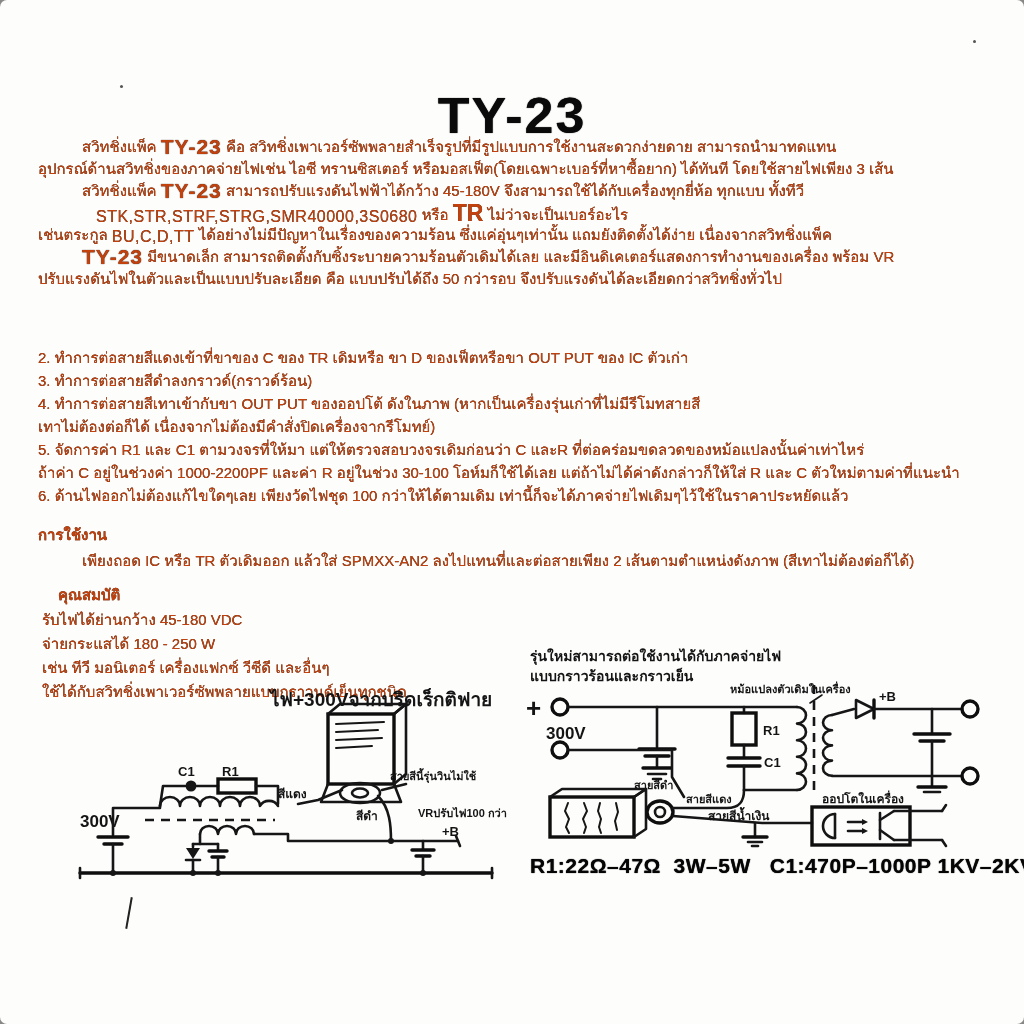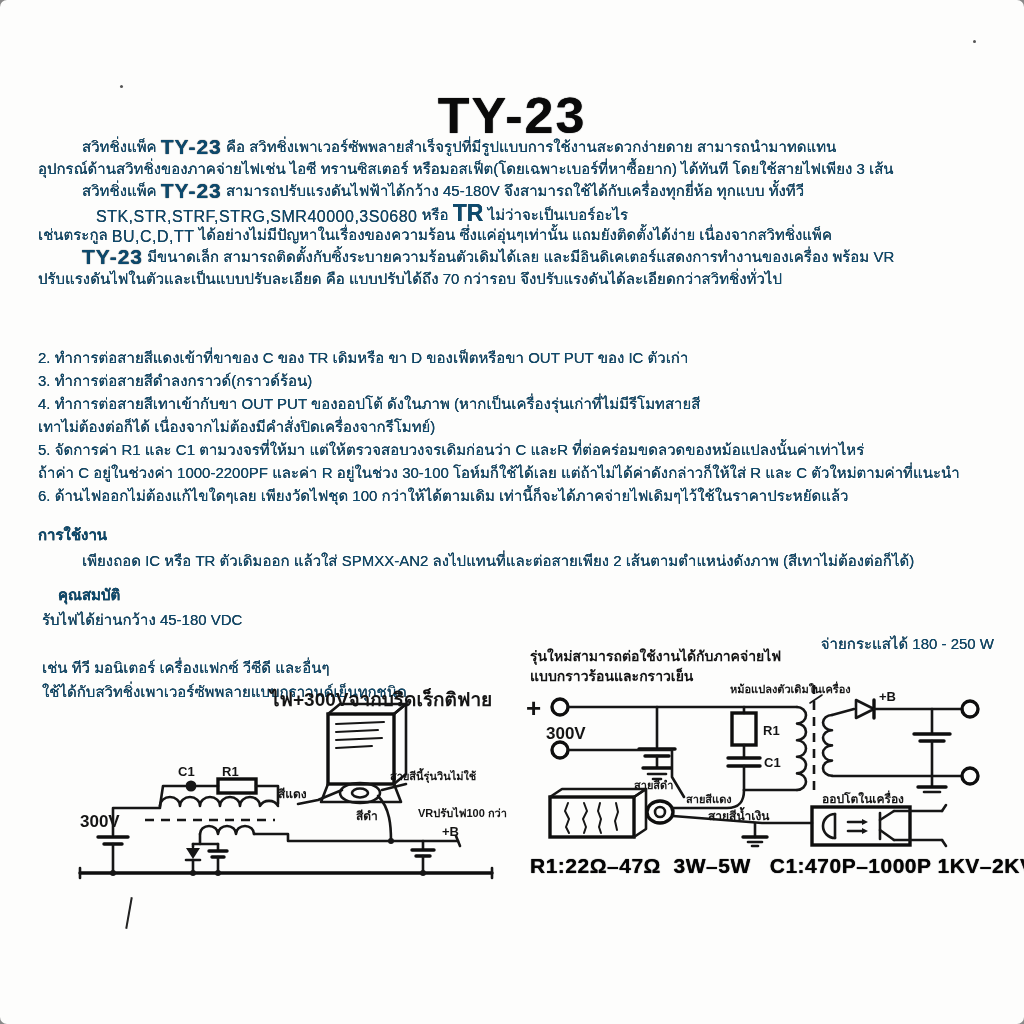--- a/index.html
+++ b/index.html
@@ -6,21 +6,21 @@
   .page{
     position:relative;width:1024px;height:1024px;background:#fdfdfc;
     font-family:"Liberation Sans","DejaVu Sans",sans-serif;color:#161616;
     overflow:hidden;margin:0 auto;border-radius:7px;
   }
   .doc-title{
     position:absolute;top:86px;left:0;width:100%;text-align:center;
     font-size:52px;font-weight:900;letter-spacing:2px;color:#0a0a0a;
     transform:scaleY(.95);text-shadow:0 0 1px #000;
   }
-  .txtblock{position:absolute;left:38px;width:952px;font-size:15px;color:#0c4a6e;}
+  .txtblock{position:absolute;left:38px;width:952px;font-size:15px;color:#c2410c;}
   .tline{height:22px;line-height:22px;white-space:nowrap;text-shadow:0 0 .5px #222;}
   .ind1{padding-left:44px;}
   .ind2{padding-left:58px;}
   .brand{font-size:21px;font-weight:900;letter-spacing:1px;line-height:1;vertical-align:-2px;text-shadow:0 0 1px #000;}
   .biglatin{font-size:16px;font-weight:400;letter-spacing:.5px;line-height:1;vertical-align:-2px;}
   .midlatin{font-size:23px;font-weight:600;line-height:1;vertical-align:-1px;}
   .heading{font-weight:700;}
   .steps .tline{height:23px;line-height:23px;}
   .values-line{
     position:absolute;left:530px;top:854px;font-size:21px;font-weight:900;
@@ -47,21 +47,21 @@
 
   <div class="doc-title">TY-23</div>
 
   <div class="txtblock" style="top:136px;">
     <div class="tline ind1"><span>สวิทชิ่งแพ็ค </span><span class="brand">TY-23</span><span>  คือ สวิทชิ่งเพาเวอร์ซัพพลายสำเร็จรูปที่มีรูปแบบการใช้งานสะดวกง่ายดาย  สามารถนำมาทดแทน</span></div>
     <div class="tline">อุปกรณ์ด้านสวิทชิ่งของภาคจ่ายไฟเช่น ไอซี ทรานซิสเตอร์ หรือมอสเฟ็ต(โดยเฉพาะเบอร์ที่หาซื้อยาก) ได้ทันที  โดยใช้สายไฟเพียง 3 เส้น</div>
     <div class="tline ind1"><span>สวิทชิ่งแพ็ค </span><span class="brand">TY-23</span><span>  สามารถปรับแรงดันไฟฟ้าได้กว้าง 45-180V จึงสามารถใช้ได้กับเครื่องทุกยี่ห้อ ทุกแบบ  ทั้งทีวี</span></div>
     <div class="tline ind2"><span class="biglatin">STK,STR,STRF,STRG,SMR40000,3S0680</span><span> หรือ </span><span class="midlatin">TR</span><span> ไม่ว่าจะเป็นเบอร์อะไร</span></div>
     <div class="tline"><span>เช่นตระกูล </span><span class="biglatin">BU,C,D,TT</span><span> ได้อย่างไม่มีปัญหาในเรื่องของความร้อน ซึ่งแค่อุ่นๆเท่านั้น แถมยังติดตั้งได้ง่าย เนื่องจากสวิทชิ่งแพ็ค</span></div>
     <div class="tline ind1"><span class="brand">TY-23</span><span> มีขนาดเล็ก สามารถติดตั้งกับซิ้งระบายความร้อนตัวเดิมได้เลย และมีอินดิเคเตอร์แสดงการทำงานของเครื่อง  พร้อม VR</span></div>
-    <div class="tline">ปรับแรงดันไฟในตัวและเป็นแบบปรับละเอียด คือ แบบปรับได้ถึง 70 กว่ารอบ  จึงปรับแรงดันได้ละเอียดกว่าสวิทชิ่งทั่วไป</div>
+    <div class="tline">ปรับแรงดันไฟในตัวและเป็นแบบปรับละเอียด คือ แบบปรับได้ถึง 50 กว่ารอบ  จึงปรับแรงดันได้ละเอียดกว่าสวิทชิ่งทั่วไป</div>
   </div>
 
   <div class="txtblock steps" style="top:346px;">
     <div class="tline">2. ทำการต่อสายสีแดงเข้าที่ขาของ C ของ TR เดิมหรือ ขา D ของเฟ็ตหรือขา OUT PUT ของ IC ตัวเก่า</div>
     <div class="tline">3. ทำการต่อสายสีดำลงกราวด์(กราวด์ร้อน)</div>
     <div class="tline">4. ทำการต่อสายสีเทาเข้ากับขา OUT PUT  ของออปโต้  ดังในภาพ (หากเป็นเครื่องรุ่นเก่าที่ไม่มีรีโมทสายสี</div>
     <div class="tline">เทาไม่ต้องต่อก็ได้ เนื่องจากไม่ต้องมีคำสั่งปิดเครื่องจากรีโมทย์)</div>
     <div class="tline">5. จัดการค่า R1 และ C1 ตามวงจรที่ให้มา  แต่ให้ตรวจสอบวงจรเดิมก่อนว่า C และR ที่ต่อคร่อมขดลวดของหม้อแปลงนั้นค่าเท่าไหร่</div>
     <div class="tline">ถ้าค่า C อยู่ในช่วงค่า 1000-2200PF และค่า R อยู่ในช่วง 30-100 โอห์มก็ใช้ได้เลย  แต่ถ้าไม่ได้ค่าดังกล่าวก็ให้ใส่ R และ C ตัวใหม่ตามค่าที่แนะนำ</div>
     <div class="tline">6. ด้านไฟออกไม่ต้องแก้ไขใดๆเลย เพียงวัดไฟชุด 100 กว่าให้ได้ตามเดิม  เท่านี้ก็จะได้ภาคจ่ายไฟเดิมๆไว้ใช้ในราคาประหยัดแล้ว</div>
@@ -70,21 +70,21 @@
   <div class="txtblock" style="top:524px;">
     <div class="tline heading">การใช้งาน</div>
     <div class="tline ind1" style="margin-top:4px;">เพียงถอด IC หรือ TR ตัวเดิมออก  แล้วใส่ SPMXX-AN2 ลงไปแทนที่และต่อสายเพียง 2 เส้นตามตำแหน่งดังภาพ  (สีเทาไม่ต้องต่อก็ได้)</div>
   </div>
 
   <div class="txtblock" style="top:584px;left:58px;">
     <div class="tline heading">คุณสมบัติ</div>
   </div>
   <div class="txtblock" style="top:608px;left:42px;">
     <div class="tline" style="height:24px;line-height:24px;">รับไฟได้ย่านกว้าง 45-180 VDC</div>
-    <div class="tline" style="height:24px;line-height:24px;text-align:right;">จ่ายกระแสได้ 180 - 250 W</div>
+    <div class="tline" style="height:24px;line-height:24px;">จ่ายกระแสได้ 180 - 250 W</div>
     <div class="tline" style="height:24px;line-height:24px;">เช่น ทีวี  มอนิเตอร์  เครื่องแฟกซ์  วีซีดี  และอื่นๆ</div>
     <div class="tline" style="height:24px;line-height:24px;">ใช้ได้กับสวิทชิ่งเพาเวอร์ซัพพลายแบบกราวนด์เย็นทุกชนิด</div>
   </div>
 
   <svg style="left:60px;top:686px;" width="456" height="205" viewBox="0 0 456 205">
     <text x="210" y="20" class="s-title">ไฟ+300Vจากบริดเร็กติฟาย</text>
 
     <g>
       <rect x="268" y="28" width="66" height="70" class="wire-thick"></rect>
       <polyline points="268,28 280,18 346,18 334,28" class="wire"></polyline>

